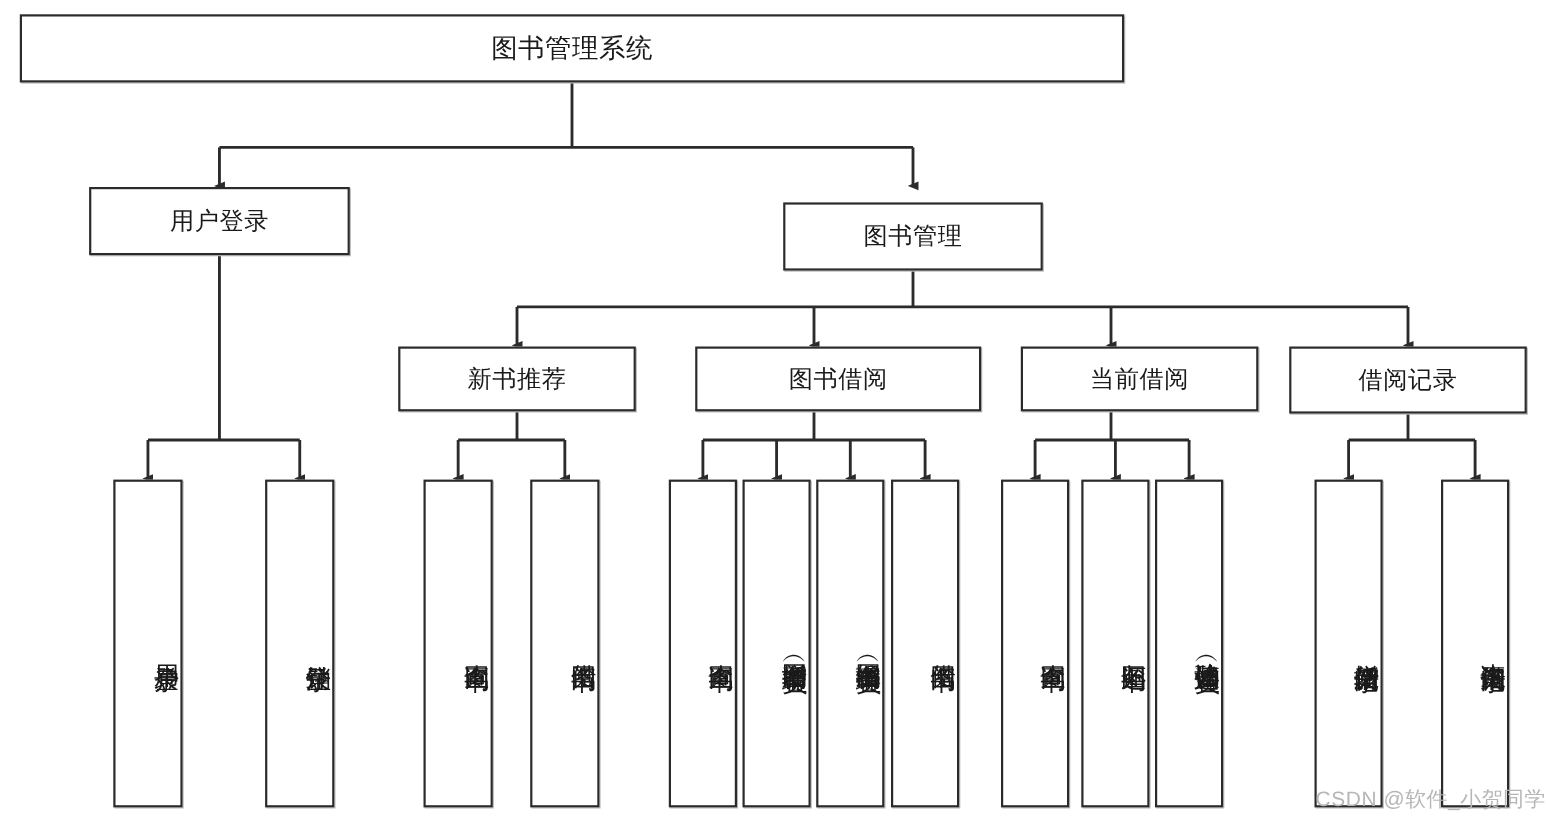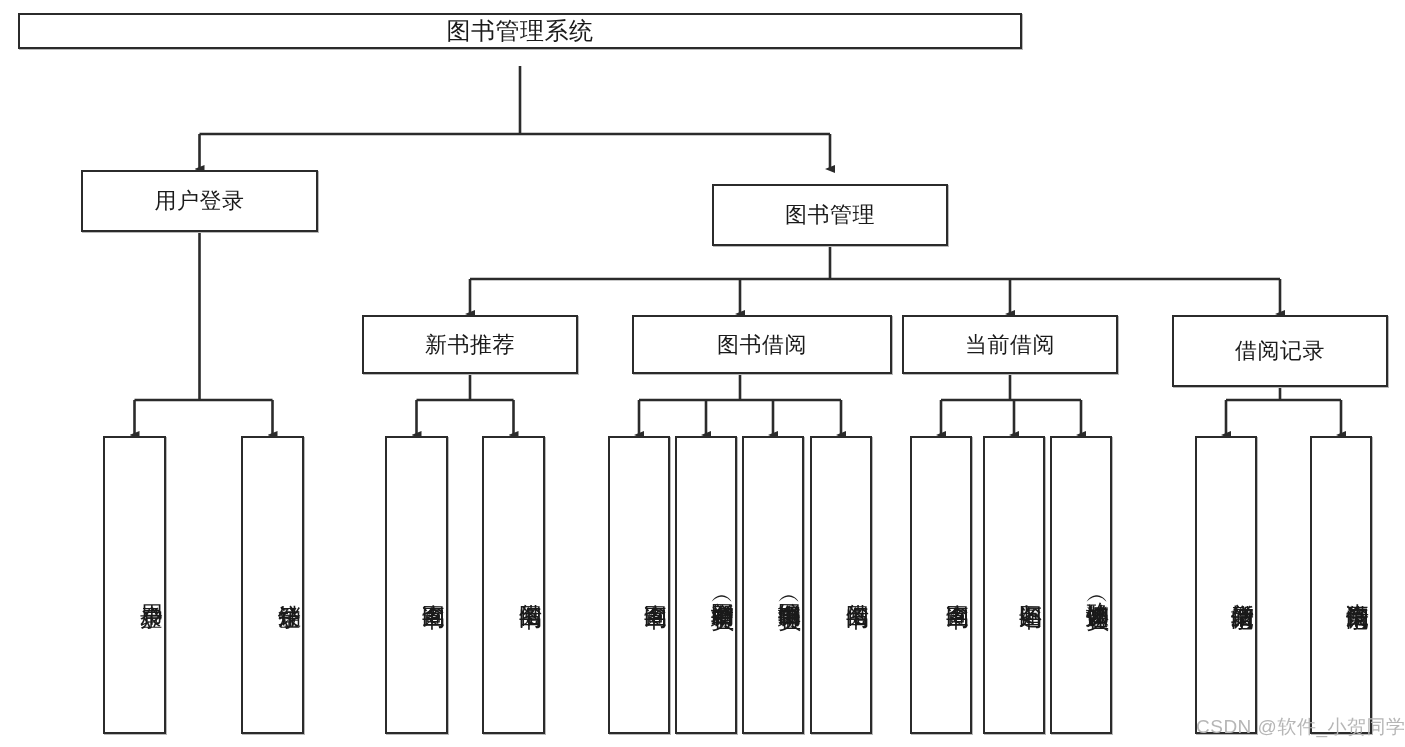--- a/index.html
+++ b/index.html
@@ -109,27 +109,27 @@
         <line x1="941" y1="400" x2="941" y2="435" stroke="#2b2b2b" stroke-width="2.6" marker-end="url(#arrowhead)"></line>
         <line x1="1014" y1="400" x2="1014" y2="435" stroke="#2b2b2b" stroke-width="2.6" marker-end="url(#arrowhead)"></line>
         <line x1="1081" y1="400" x2="1081" y2="435" stroke="#2b2b2b" stroke-width="2.6" marker-end="url(#arrowhead)"></line>
         <line x1="1280" y1="374" x2="1280" y2="400" stroke="#2b2b2b" stroke-width="2.6"></line>
         <line x1="1226" y1="400" x2="1341" y2="400" stroke="#2b2b2b" stroke-width="2.6"></line>
         <line x1="1226" y1="400" x2="1226" y2="435" stroke="#2b2b2b" stroke-width="2.6" marker-end="url(#arrowhead)"></line>
         <line x1="1341" y1="400" x2="1341" y2="435" stroke="#2b2b2b" stroke-width="2.6" marker-end="url(#arrowhead)"></line>
       </g>
   </svg>
   <div id="node-layer">
-      <div class="node node-h node-root" style="left: 18px; top: 13px; width: 1004px; height: 36px;">图书管理系统</div>
+      <div class="node node-h node-root" style="left: 18px; top: 13px; width: 1004px; height: 62px;">图书管理系统</div>
       <div class="node node-h node-l2" style="left: 81px; top: 170px; width: 237px; height: 62px;">用户登录</div>
       <div class="node node-h node-l2" style="left: 712px; top: 184px; width: 236px; height: 62px;">图书管理</div>
       <div class="node node-h node-l2" style="left: 362px; top: 315px; width: 216px; height: 59px;">新书推荐</div>
       <div class="node node-h node-l2" style="left: 632px; top: 315px; width: 260px; height: 59px;">图书借阅</div>
-      <div class="node node-h node-l2" style="left: 902px; top: 315px; width: 216px; height: 59px;">当前借阅</div>
-      <div class="node node-h node-l2" style="left: 1172px; top: 315px; width: 216px; height: 72px;">借阅记录</div>
+      <div class="node node-h node-l2" style="left: 928px; top: 315px; width: 216px; height: 59px;">当前借阅</div>
+      <div class="node node-h node-l2" style="left: 1172px; top: 315px; width: 216px; height: 61px;">借阅记录</div>
       <div class="node node-v" style="left: 103px; top: 436px; width: 63px; height: 298px;">用户登录</div>
       <div class="node node-v" style="left: 241px; top: 436px; width: 63px; height: 298px;">注销登录</div>
       <div class="node node-v" style="left: 385px; top: 436px; width: 63px; height: 298px;">查询图书</div>
       <div class="node node-v" style="left: 482px; top: 436px; width: 63px; height: 298px;">借阅图书</div>
       <div class="node node-v" style="left: 608px; top: 436px; width: 62px; height: 298px;">查询图书</div>
       <div class="node node-v" style="left: 675px; top: 436px; width: 62px; height: 298px;">新增图书（管理员）</div>
       <div class="node node-v" style="left: 742px; top: 436px; width: 62px; height: 298px;">编辑图书（管理员）</div>
       <div class="node node-v" style="left: 810px; top: 436px; width: 62px; height: 298px;">借阅图书</div>
       <div class="node node-v" style="left: 910px; top: 436px; width: 62px; height: 298px;">查询图书</div>
       <div class="node node-v" style="left: 983px; top: 436px; width: 62px; height: 298px;">归还图书</div>

